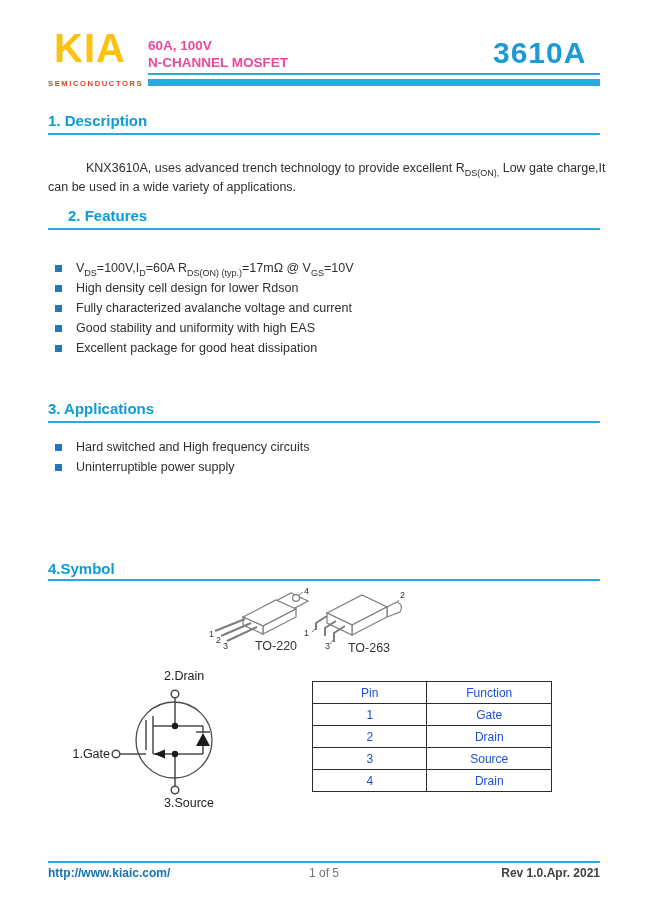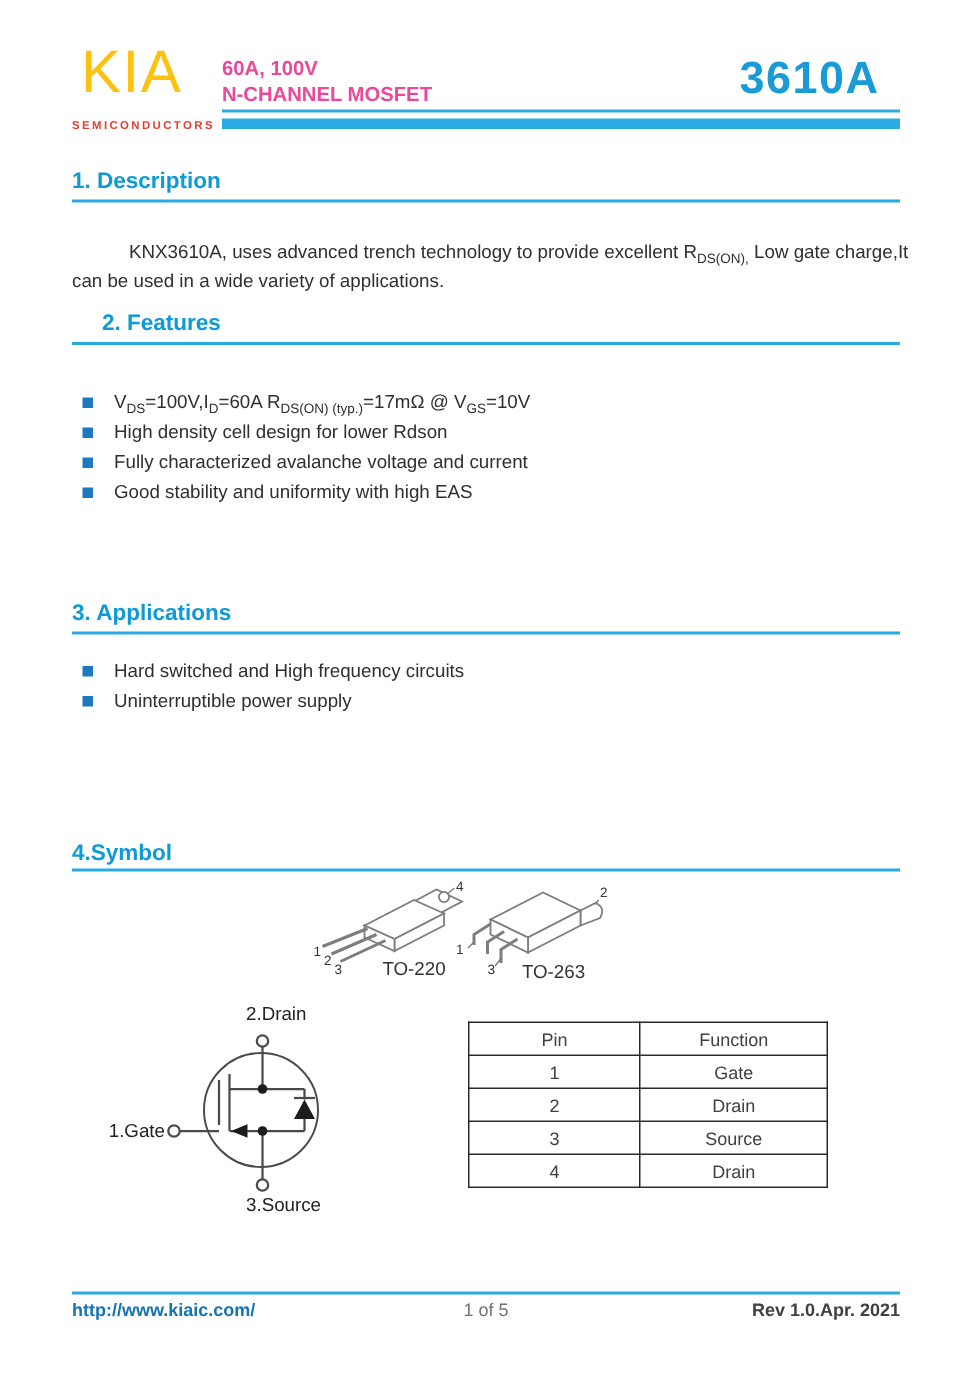--- a/index.html
+++ b/index.html
@@ -1,41 +1,41 @@
 <!DOCTYPE html>
 <html><head>
 <meta charset="utf-8">
 <style>
   html,body{margin:0;padding:0;background:#fff;}
   .page{position:relative;width:649px;height:917px;background:#ffffff;
         font-family:"Liberation Sans",sans-serif;overflow:hidden;color:#2f2f2f;}
   .abs{position:absolute;}
 
   
-  .logo{left:54px;top:28px;font-size:40px;font-weight:400;color:#fdc10e;letter-spacing:1px;line-height:1;}
+  .logo{left:54px;top:28px;font-size:40px;font-weight:700;color:#fdc10e;letter-spacing:1px;line-height:1;}
   .logo-sub{left:48px;top:79px;font-size:7.6px;font-weight:700;color:#e2402e;letter-spacing:1.6px;}
   .subtitle{left:148px;top:37px;font-size:13.5px;font-weight:700;color:#ec4899;line-height:17px;}
   .part-number{left:493px;top:36px;font-size:30px;color:#1a9bd7;letter-spacing:1px;font-weight:bold;}
   .rule-thin{left:148px;top:73px;width:452px;height:2px;background:#29abe2;}
   .rule-thick{left:148px;top:79px;width:452px;height:7px;background:#29abe2;}
 
   
   .sec-title{font-size:15px;font-weight:700;color:#0d9bd7;}
   .sec-line{width:552px;height:2px;background:#29abe2;left:48px;}
 
   .body-text{font-size:12.5px;line-height:19px;color:#2f2f2f;}
   .para{left:48px;top:159px;width:560px;text-indent:38px;}
 
   ul.bullets{list-style:none;margin:0;padding:0;}
   li.bullet-item{display:flex;align-items:flex-start;margin-bottom:5px;font-size:12.5px;line-height:15px;color:#2f2f2f;}
   .bullet{flex:0 0 auto;width:7px;height:7px;background:#1e78bf;margin:4px 14px 0 0;}
   sub{font-size:0.72em;line-height:0;}
 
   
-  table.pin-table{border-collapse:collapse;width:240px;font-size:12px;color:#404040;}
+  table.pin-table{border-collapse:collapse;width:240px;font-size:12px;color:#1d4ed8;}
   table.pin-table th,table.pin-table td{border:1.5px solid #2b2b2b;text-align:center;
       height:21px;font-weight:400;padding:0;}
   table.pin-table th{font-weight:400;}
   table.pin-table col.c1{width:115px;}
   table.pin-table col.c2{width:125px;}
 
   
   .footer-line{left:48px;top:861px;width:552px;height:2px;background:#29abe2;}
   .footer-url{left:48px;top:866px;font-size:12px;font-weight:700;color:#1374b4;text-decoration:none;}
   .footer-page{left:48px;top:866px;width:552px;text-align:center;font-size:12px;color:#737373;}
@@ -73,20 +73,24 @@
         <span class="bullet"></span>
         <span>High density cell design for lower Rdson</span>
       </li>
       <li class="bullet-item">
         <span class="bullet"></span>
         <span>Fully characterized avalanche voltage and current</span>
       </li>
       <li class="bullet-item">
         <span class="bullet"></span>
         <span>Good stability and uniformity with high EAS</span>
+      </li>
+      <li class="bullet-item">
+        <span class="bullet"></span>
+        <span>Excellent package for good heat dissipation</span>
       </li>
     </ul>
 
   <div class="abs sec-title" style="left:48px;top:400px;">3. Applications</div>
   <div class="abs sec-line" style="top:421px;"></div>
   <ul class="abs bullets" style="left:55px;top:440px;width:540px;">
       <li class="bullet-item">
         <span class="bullet"></span>
         <span>Hard switched and High frequency circuits</span>
       </li>

